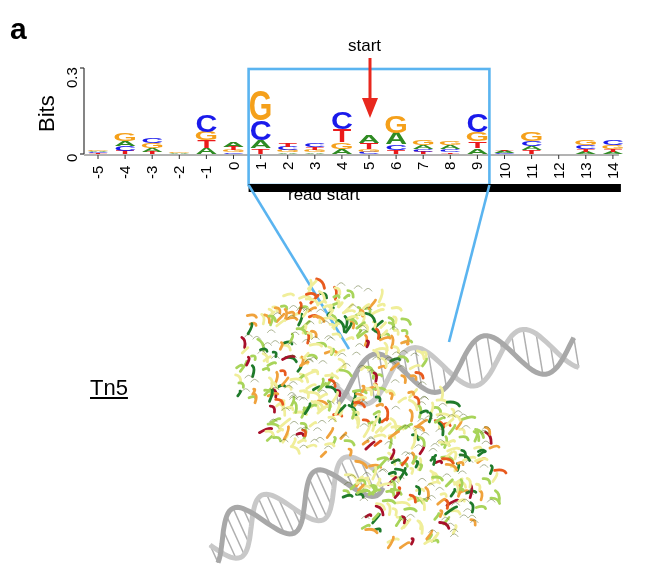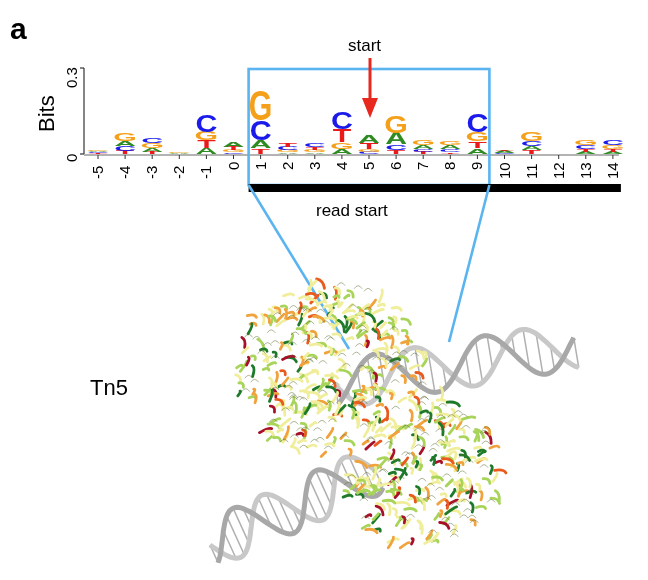--- a/index.html
+++ b/index.html
@@ -4,21 +4,21 @@
 <style>
   html, body { margin:0; padding:0; background:#ffffff; }
   body { width:648px; height:580px; position:relative; overflow:hidden;
          font-family:"Liberation Sans", sans-serif; color:#000; }
   .abs { position:absolute; }
   .panel-label { left:10px; top:14px; font-size:30px; font-weight:bold; line-height:1; }
   .ylabel { left:22px; top:110px; font-size:22px; transform:rotate(-90deg); transform-origin:left top; white-space:nowrap; }
   .ytick { font-size:15px; transform:rotate(-90deg); transform-origin:left top; white-space:nowrap; line-height:1; }
   .xtick { font-size:15px; transform:rotate(-90deg); transform-origin:left top; white-space:nowrap; line-height:1; }
   .annot { font-size:17px; white-space:nowrap; }
-  .tn5 { left:90px; top:375px; font-size:22px; }
+  .tn5 { left:90px; top:375px; font-size:22px;text-decoration:underline; }
   svg { position:absolute; left:0; top:0; }
 </style>
 </head>
 <body>
 
 <div class="abs panel-label">a</div>
 
 <div class="abs ylabel" style="top:132px;left:34px;">Bits</div>
 <div class="abs ytick" style="left:64px;top:88px;">0.3</div>
 <div class="abs ytick" style="left:64px;top:162px;">0</div>
@@ -976,14 +976,14 @@
     <div class="abs xtick" style="left: 442.3px; top: 170.4px;">8</div>
     <div class="abs xtick" style="left: 469.4px; top: 170.4px;">9</div>
     <div class="abs xtick" style="left: 496.5px; top: 178.8px;">10</div>
     <div class="abs xtick" style="left: 523.6px; top: 178.8px;">11</div>
     <div class="abs xtick" style="left: 550.7px; top: 178.8px;">12</div>
     <div class="abs xtick" style="left: 577.8px; top: 178.8px;">13</div>
     <div class="abs xtick" style="left: 604.9px; top: 178.8px;">14</div>
   </div>
 
 <div class="abs annot" style="left:348px;top:36px;">start</div>
-<div class="abs annot" style="left:288px;top:201px;margin-left:28px;">read start</div>
+<div class="abs annot" style="left:288px;top:185px;">read start</div>
 <div class="abs tn5">Tn5</div>
 
 </body></html>

